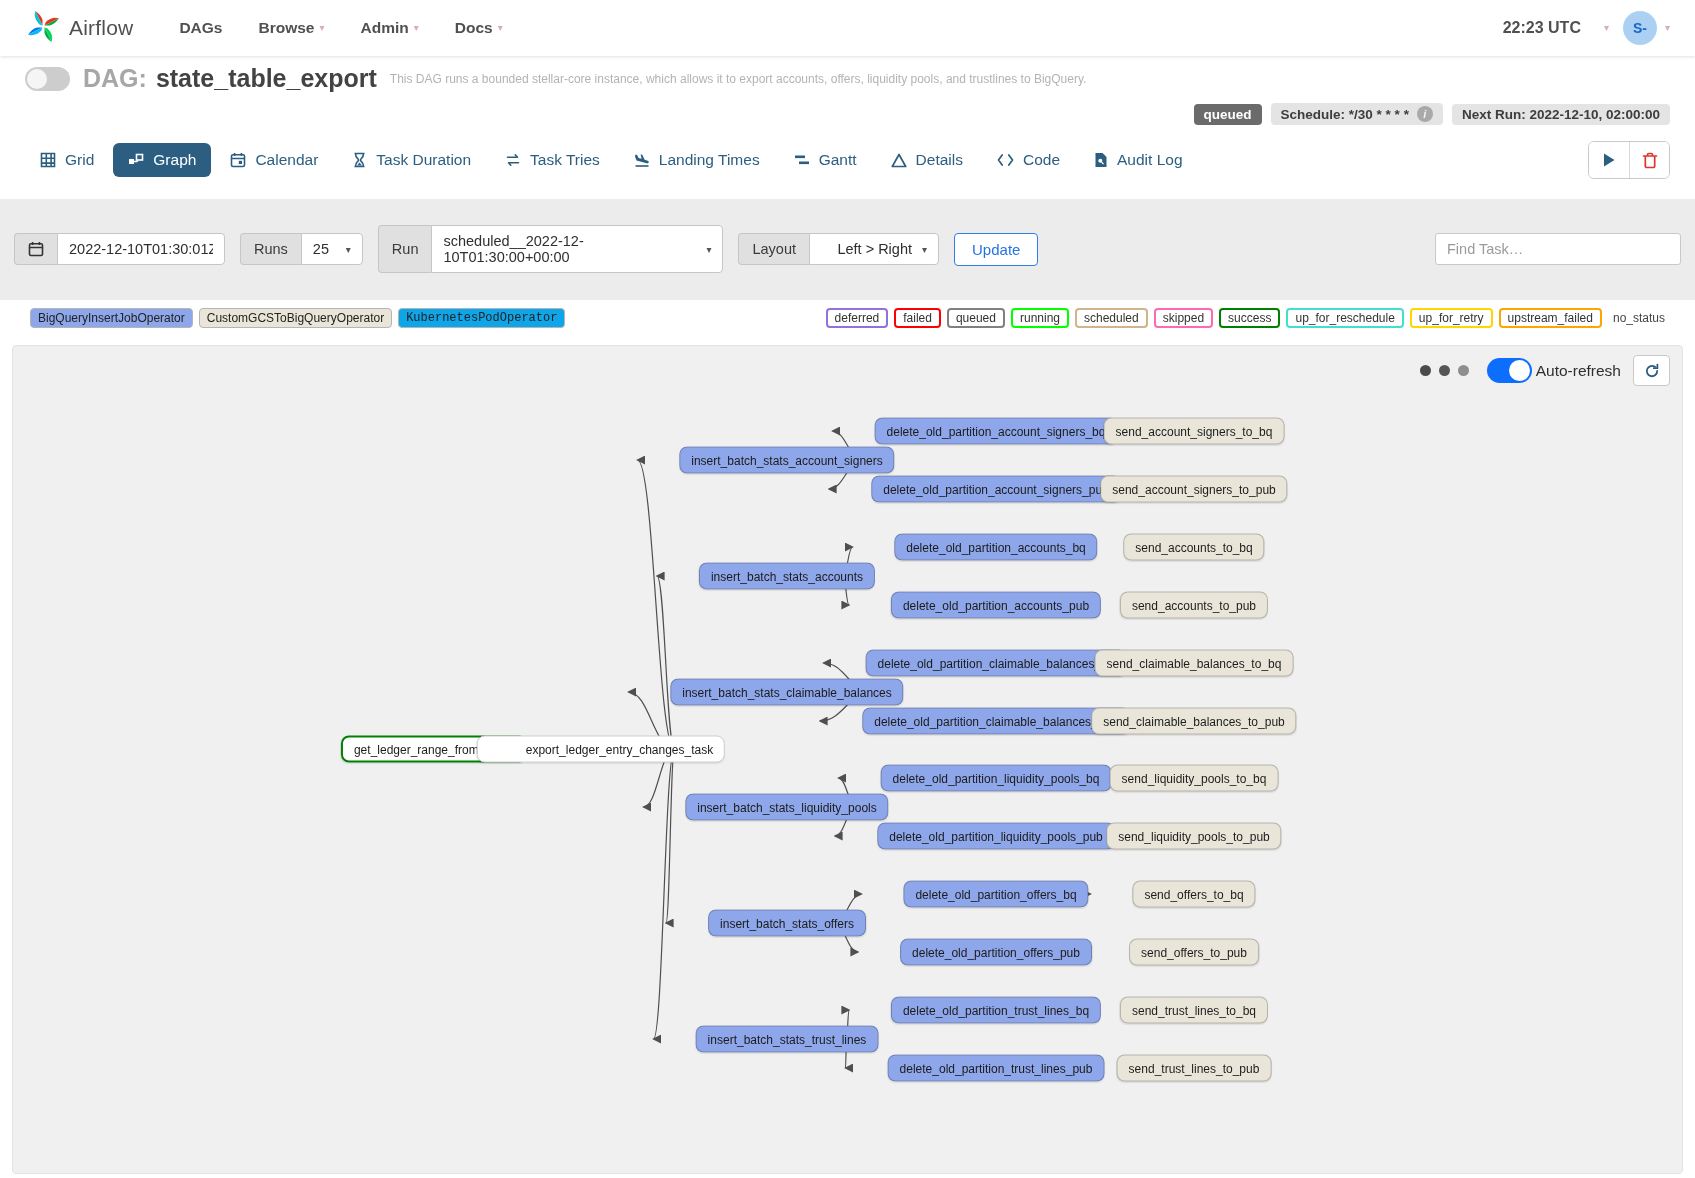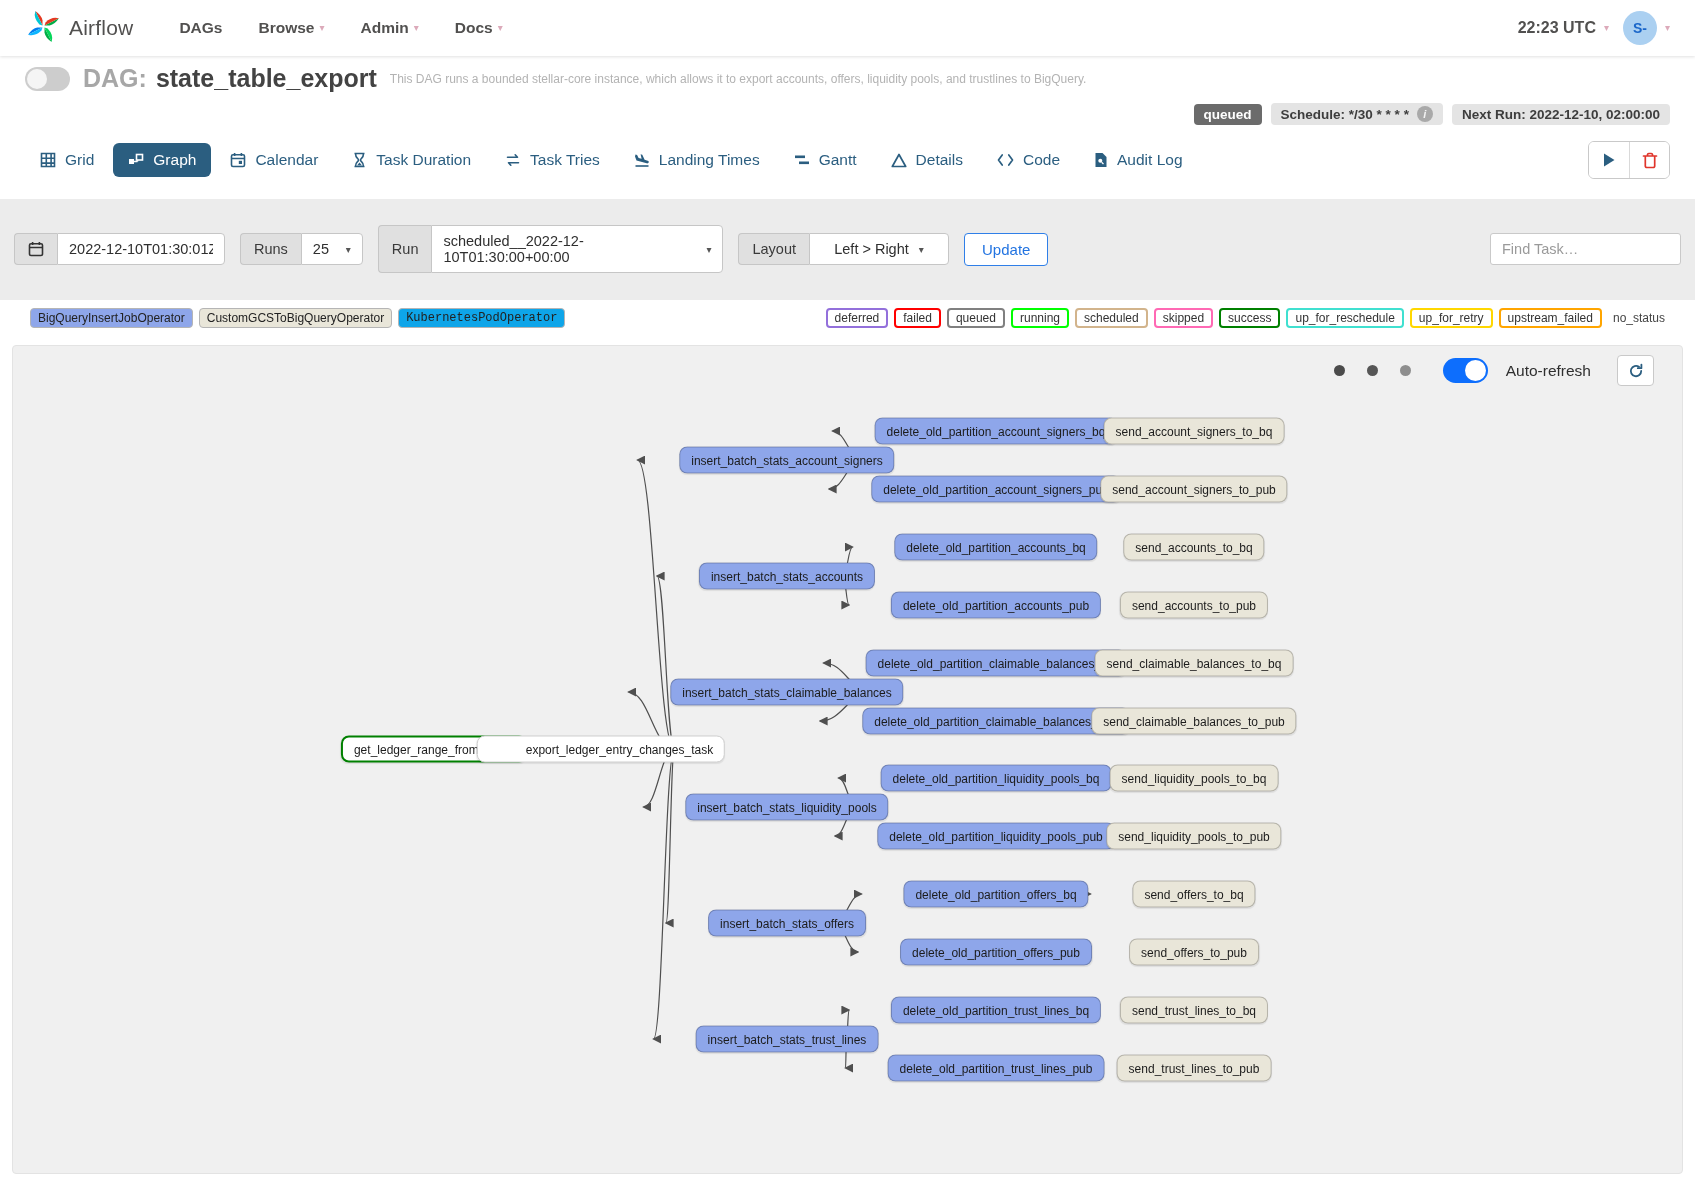--- a/index.html
+++ b/index.html
@@ -9,21 +9,21 @@
 
   
   .navbar { height:56px; display:flex; align-items:center; padding:0 25px; background:#fff;
             box-shadow:0 1px 3px rgba(0,0,0,.12); position:relative; z-index:5; }
   .brand { display:flex; align-items:center; gap:7px; }
   .brand-name { font-size:21px; color:#51504f; letter-spacing:.2px; }
   .nav-menu { display:flex; align-items:center; gap:36px; margin-left:46px; }
   .nav-item { display:flex; align-items:center; gap:5px; font-weight:bold; font-size:15.5px; color:#51504f; cursor:pointer; }
   .caret { color:#dcaaba; font-size:10px; line-height:1; }
   .nav-right { margin-left:auto; display:flex; align-items:center; gap:14px; }
-  .clock { display:flex; align-items:center; gap:8px; font-weight:bold; font-size:16px; color:#51504f; cursor:pointer; }
+  .clock { display:flex; align-items:center; gap:23px; font-weight:bold; font-size:16px; color:#51504f; cursor:pointer; }
   .avatar-wrap { display:flex; align-items:center; gap:8px; cursor:pointer; }
   .avatar { width:34px; height:34px; border-radius:50%; background:#abd0f1; color:#1a66c9; font-weight:bold;
             font-size:14px; display:grid; place-items:center; }
 
   
   .dag-header { display:flex; align-items:center; gap:13px; padding:8px 25px 0; white-space:nowrap; overflow:hidden; }
   .switch { width:45px; height:24px; border-radius:12px; background:#cdcdcd; position:relative; flex:0 0 auto; cursor:pointer; }
   .switch .knob { position:absolute; top:2px; left:2px; width:20px; height:20px; border-radius:50%; background:#f5f5f5; }
   .dag-prefix { font-size:25px; font-weight:bold; color:#a7a7a7; }
   .dag-title { font-size:25px; font-weight:bold; color:#434343; margin-left:-4px; }
@@ -52,36 +52,36 @@
   .filter-bar { margin-top:20px; background:#ececec; padding:26px 14px 27px; display:flex; align-items:center; gap:15px; }
   .seg { display:flex; }
   .seg-label { background:#e0e0e0; border:1px solid #c6c6c6; border-right:none; padding:7px 13px; font-size:14.5px;
                color:#3a3a3a; border-radius:4px 0 0 4px; display:flex; align-items:center; }
   .seg-field { background:#fff; border:1px solid #c6c6c6; padding:7px 11px; font-size:14.5px; color:#2f2f2f;
                border-radius:0 4px 4px 0; display:flex; align-items:center; gap:10px; }
   .seg-field input { border:none; outline:none; font-size:14.5px; color:#2f2f2f; font-family:inherit; width:100%; background:transparent; }
   .sel-caret { color:#555; font-size:10px; }
   .update-btn { background:#fff; border:1px solid #2f7fe8; color:#2374e1; font-size:15px; padding:7px 17px;
                 border-radius:4px; cursor:pointer; font-family:inherit; }
-  .find-task { margin-left:auto; width:191px;text-decoration:underline; }
+  .find-task { margin-left:auto; width:246px;text-decoration:underline; }
   .find-task input { width:100%; border:1px solid #c9c9c9; border-radius:3px; padding:7px 11px; font-size:14.5px;
                      font-family:inherit; outline:none; color:#333; }
   .find-task input::placeholder { color:#9a9a9a; }
 
   
   .legend-row { display:flex; align-items:center; padding:8px 30px 6px; gap:6px; }
   .op-badge { font-size:12px; color:#222; border:1px solid #b5b5b5; border-radius:4px; padding:2px 7px; cursor:pointer; }
   .legend-right { margin-left:auto; display:flex; align-items:center; gap:6px; }
   .st-badge { font-size:12px; color:#333; background:#fff; border:2px solid; border-radius:4px; padding:1px 7px; cursor:pointer; }
   .no-status { font-size:12px; color:#444; margin-left:5px; }
 
   
   .graph-panel { position:absolute; left:12px; top:345px; width:1671px; height:829px; background:#f0f0f0;
                  border:1px solid #e3e3e3; border-radius:4px; }
-  .graph-controls { position:absolute; top:9px; right:28px; display:flex; align-items:center; gap:22px; z-index:3; }
+  .graph-controls { position:absolute; top:9px; right:12px; display:flex; align-items:center; gap:8px; z-index:3; }
   .dot { width:11px; height:11px; border-radius:50%; display:inline-block; }
   .dot1 { background:#4b4b4b; } .dot2 { background:#565656; } .dot3 { background:#8e8e8e; margin-right:10px; }
   .toggle-on { width:45px; height:25px; border-radius:13px; background:#0d6efd; position:relative; cursor:pointer; }
   .toggle-on .knob { position:absolute; top:2px; right:2px; width:21px; height:21px; border-radius:50%; background:#fff; }
   .auto-refresh-label { font-size:15.5px; color:#2f2f2f; margin-left:-4px; }
   .refresh-btn { width:37px; height:31px; background:#fff; border:1px solid #c9c9c9; border-radius:4px;
                  display:grid; place-items:center; color:#2b5e80; cursor:pointer; margin-left:4px; }
   #edges-svg { position:absolute; inset:0; width:100%; height:100%; }
   .edge { fill:none; stroke:#4f4f4f; stroke-width:1.2; }
   .node { position:absolute; transform:translate(-50%,-50%); height:27px; display:flex; align-items:center;
@@ -268,21 +268,21 @@
     </span>
     <span class="seg">
       <span class="seg-label">Run</span>
       <span class="seg-field" style="width:292px; justify-content:space-between">
         <span>scheduled__2022-12-10T01:30:00+00:00</span>
           <span class="sel-caret">▾</span>
       </span>
     </span>
     <span class="seg">
       <span class="seg-label">Layout</span>
-      <span class="seg-field" style="width:140px; justify-content:center">
+      <span class="seg-field" style="width:130px; justify-content:flex-end">
         <span>Left &gt; Right</span>
           <span class="sel-caret">▾</span>
       </span>
     </span>
     <button class="update-btn">Update</button>
     <span class="find-task">
       <input placeholder="Find Task…" style="">
     </span>
   </section>
 

